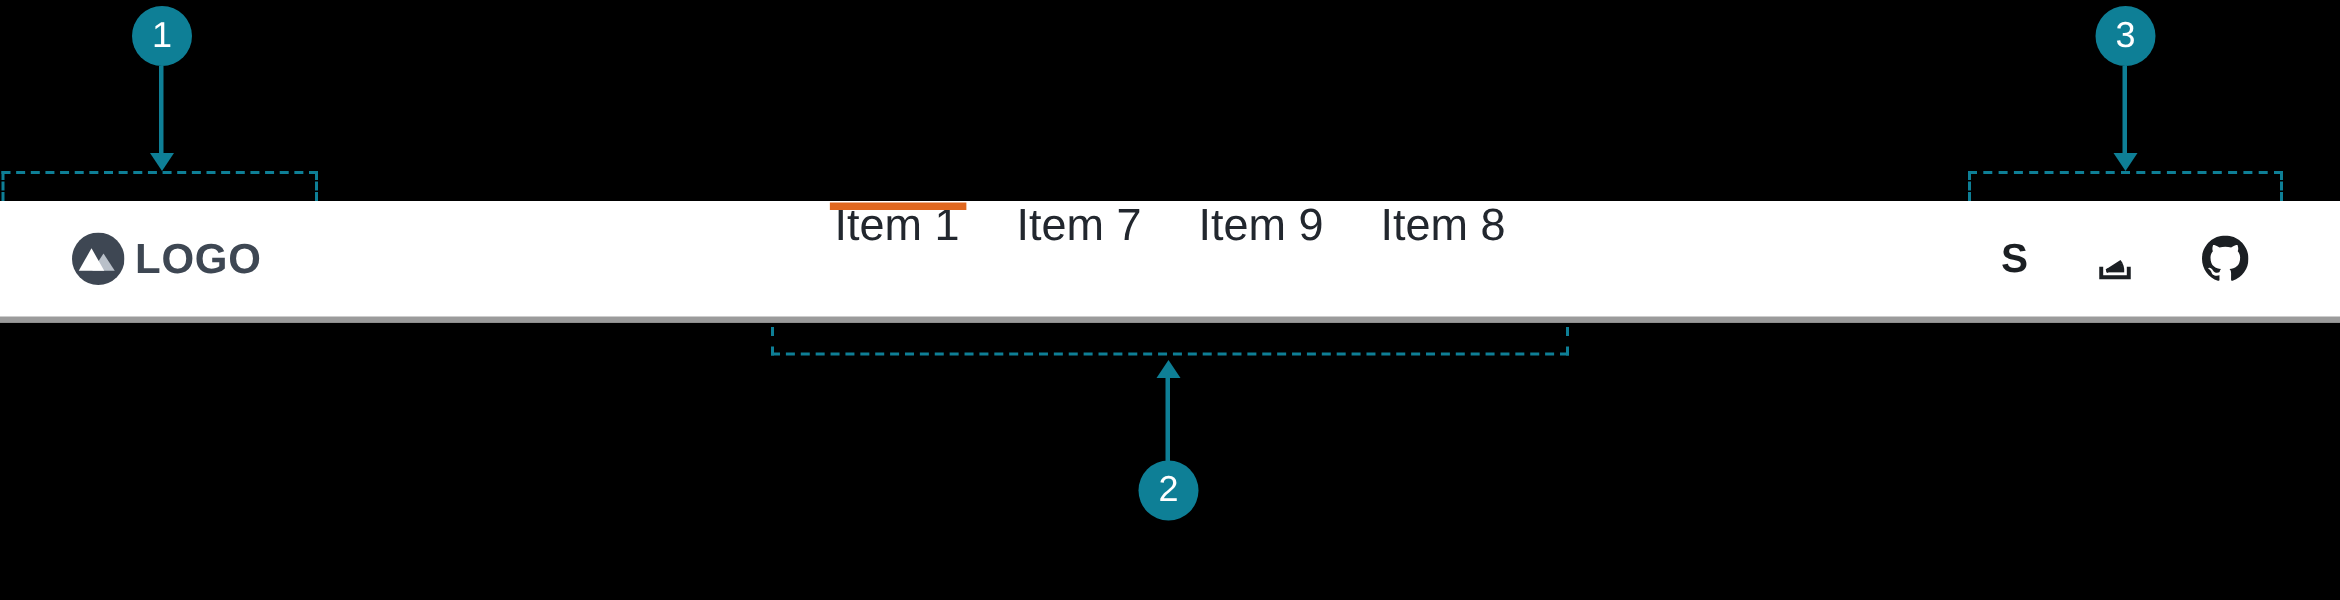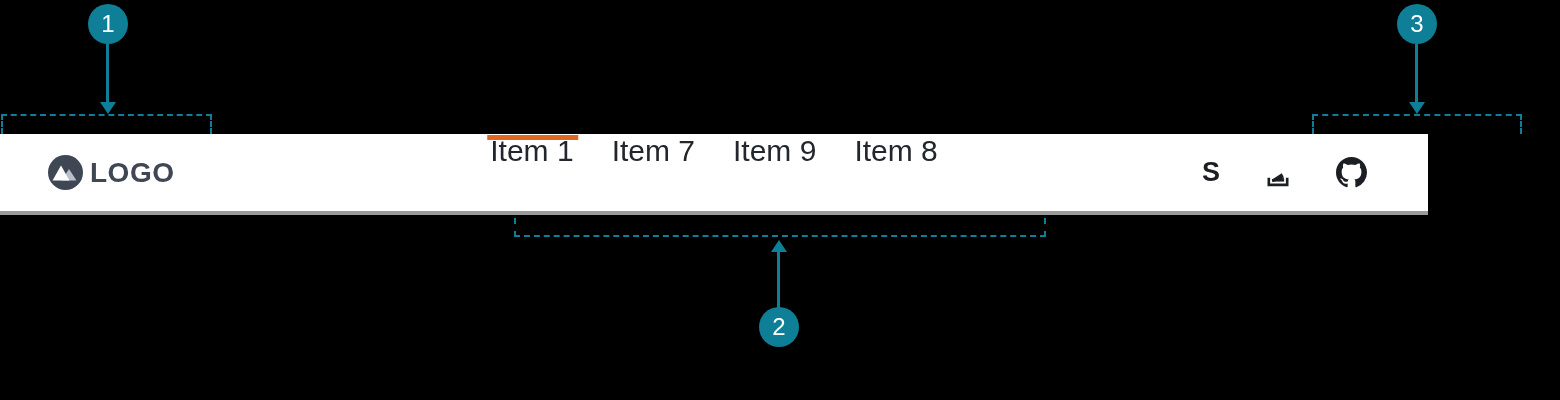--- a/index.html
+++ b/index.html
@@ -12,21 +12,21 @@
   * { margin:0; padding:0; box-sizing:border-box; }
   body { background:#000; }
   .stage {
     position:relative; width:1560px; height:400px;
     background:#000; overflow:hidden;
     font-family:"Liberation Sans", sans-serif;
   }
 
   
   .navbar {
-    position:absolute; top:134px; left:0; width:1428px; height:81px;
+    position:absolute; top:134px; left:0; width:1560px; height:81px;
     background:#ffffff; border-bottom:4px solid var(--border-gray);
   }
   .logo {
     position:absolute; left:48px; top:0; height:100%;
     display:flex; align-items:center; gap:7px; cursor:pointer;
   }
   .logo-text {
     font-size:28px; font-weight:bold; color:var(--logo-color);
     letter-spacing:0.5px;
   }

